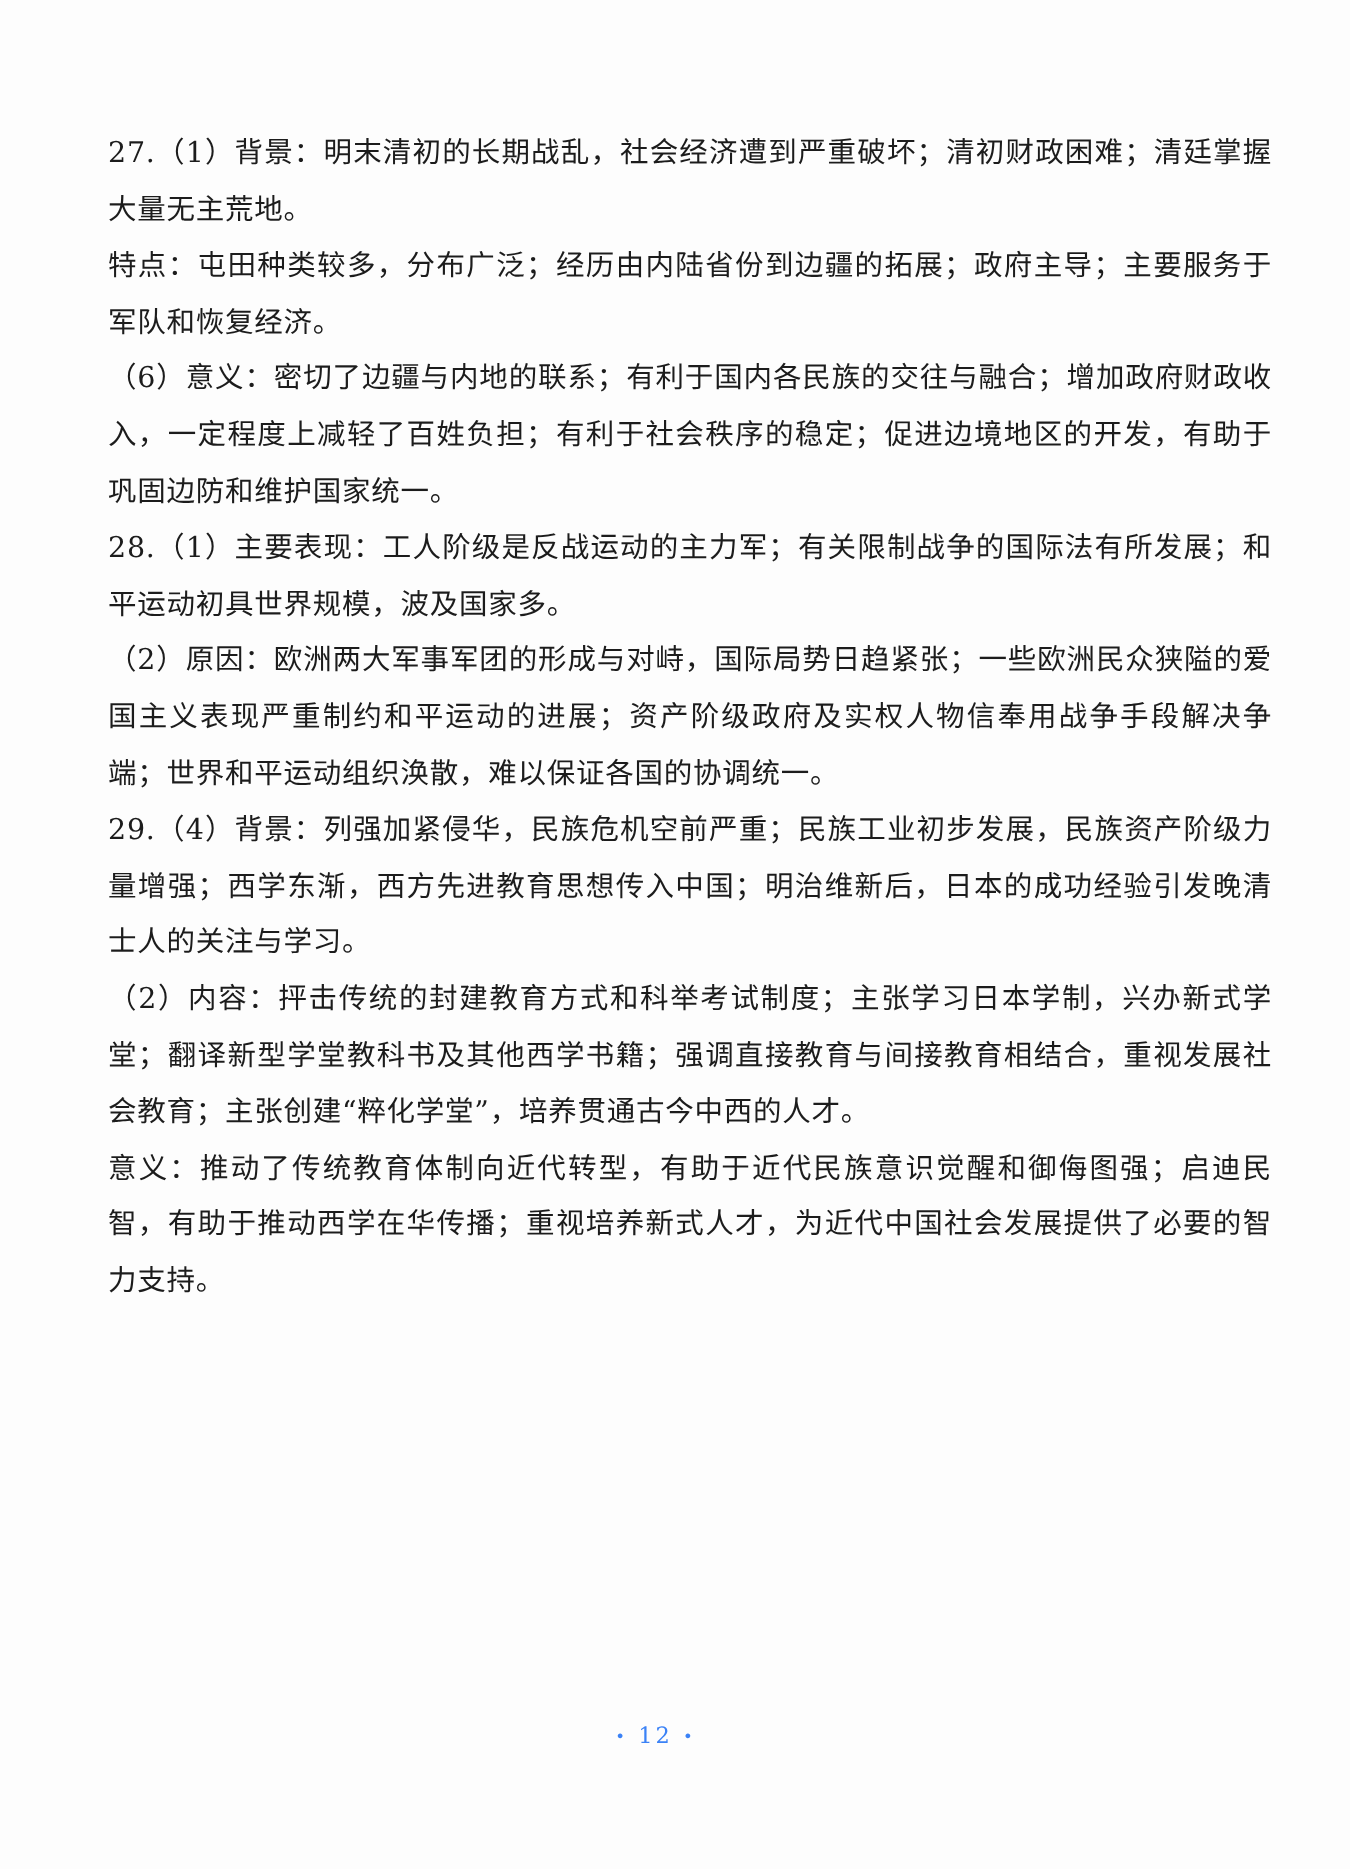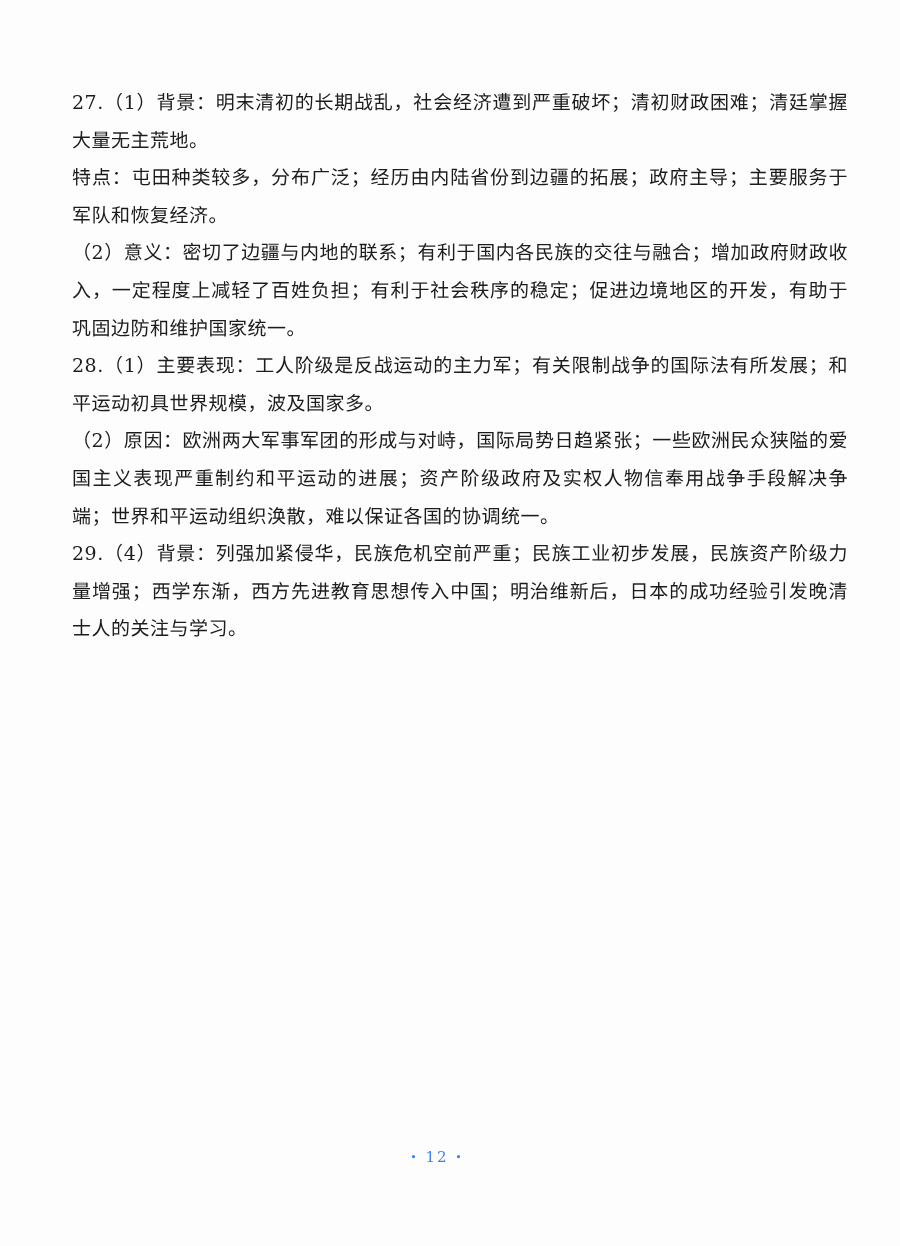--- a/index.html
+++ b/index.html
@@ -49,24 +49,26 @@
   }
 </style>
 </head>
 <body>
 
 <div class="page">
 
   <div class="doc-body">
     <p>27.（1）背景：明末清初的长期战乱，社会经济遭到严重破坏；清初财政困难；清廷掌握大量无主荒地。</p>
     <p>特点：屯田种类较多，分布广泛；经历由内陆省份到边疆的拓展；政府主导；主要服务于军队和恢复经济。</p>
-    <p>（2）意义：密切了边疆与内地的联系；有利于国内各民族的交往与融合；增加政府财政收入，一定程度上减轻了百姓负担；有利于社会秩序的稳定；促进边境地区的开发，有助于巩固边防和维护国家统一。</p>
+    <p>（6）意义：密切了边疆与内地的联系；有利于国内各民族的交往与融合；增加政府财政收入，一定程度上减轻了百姓负担；有利于社会秩序的稳定；促进边境地区的开发，有助于巩固边防和维护国家统一。</p>
     <p>28.（1）主要表现：工人阶级是反战运动的主力军；有关限制战争的国际法有所发展；和平运动初具世界规模，波及国家多。</p>
     <p>（2）原因：欧洲两大军事军团的形成与对峙，国际局势日趋紧张；一些欧洲民众狭隘的爱国主义表现严重制约和平运动的进展；资产阶级政府及实权人物信奉用战争手段解决争端；世界和平运动组织涣散，难以保证各国的协调统一。</p>
     <p>29.（4）背景：列强加紧侵华，民族危机空前严重；民族工业初步发展，民族资产阶级力量增强；西学东渐，西方先进教育思想传入中国；明治维新后，日本的成功经验引发晚清士人的关注与学习。</p>
+    <p>（2）内容：抨击传统的封建教育方式和科举考试制度；主张学习日本学制，兴办新式学堂；翻译新型学堂教科书及其他西学书籍；强调直接教育与间接教育相结合，重视发展社会教育；主张创建“粹化学堂”，培养贯通古今中西的人才。</p>
+    <p>意义：推动了传统教育体制向近代转型，有助于近代民族意识觉醒和御侮图强；启迪民智，有助于推动西学在华传播；重视培养新式人才，为近代中国社会发展提供了必要的智力支持。</p>
   </div>
 
   <div class="page-footer">
     <span class="dot">•</span>
     <span>12</span>
     <span class="dot">•</span>
   </div>
 
 </div>
 

